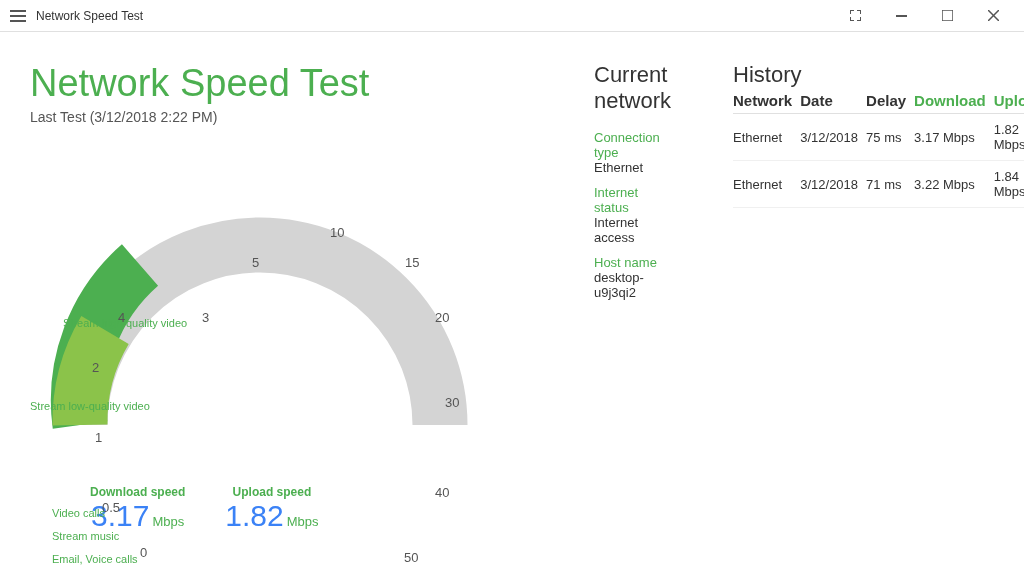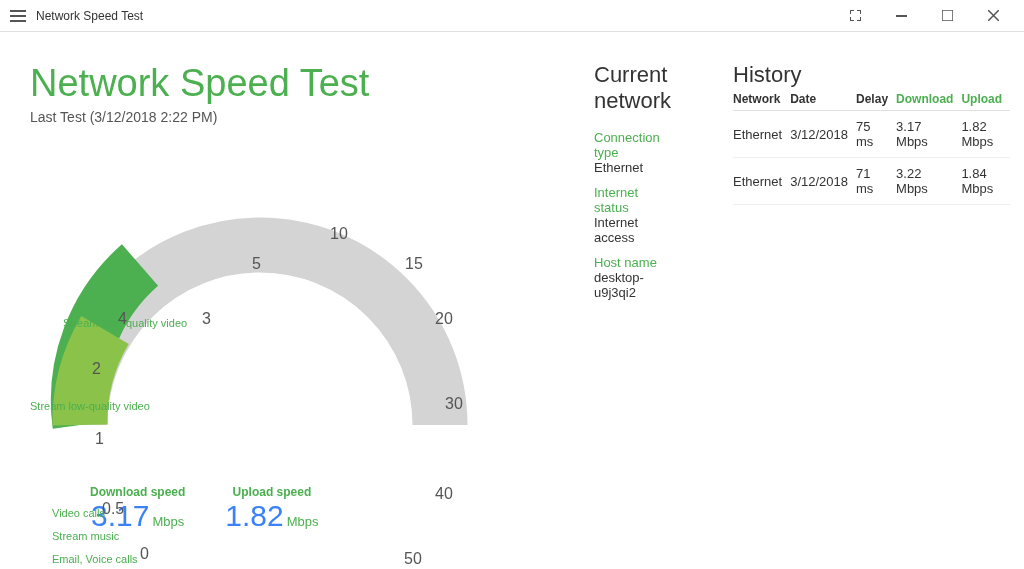--- a/index.html
+++ b/index.html
@@ -82,21 +82,21 @@
       height: 320px;
       margin-top: 10px;
     }
     .gauge-svg {
       position: absolute;
       top: 0;
       left: 0;
     }
     .gauge-label {
       position: absolute;
-      font-size: 16px;
+      font-size: 13px;
       color: #555;
     }
     .annotation-label {
       position: absolute;
       font-size: 11px;
       color: #555;
     }
     .annotation-label.green {
       color: #4caf50;
     }
@@ -155,21 +155,21 @@
       font-size: 13px;
       color: #333;
       margin-bottom: 2px;
     }
     .history-table {
       width: 100%;
       border-collapse: collapse;
     }
     .history-table th {
       text-align: left;
-      font-size: 12px;
+      font-size: 15px;
       font-weight: 600;
       color: #333;
       padding: 4px 8px 4px 0;
       border-bottom: 1px solid #e0e0e0;
     }
     .history-table th.green { color: #4caf50; }
     .history-table td {
       font-size: 13px;
       color: #333;
       padding: 8px 8px 8px 0;

